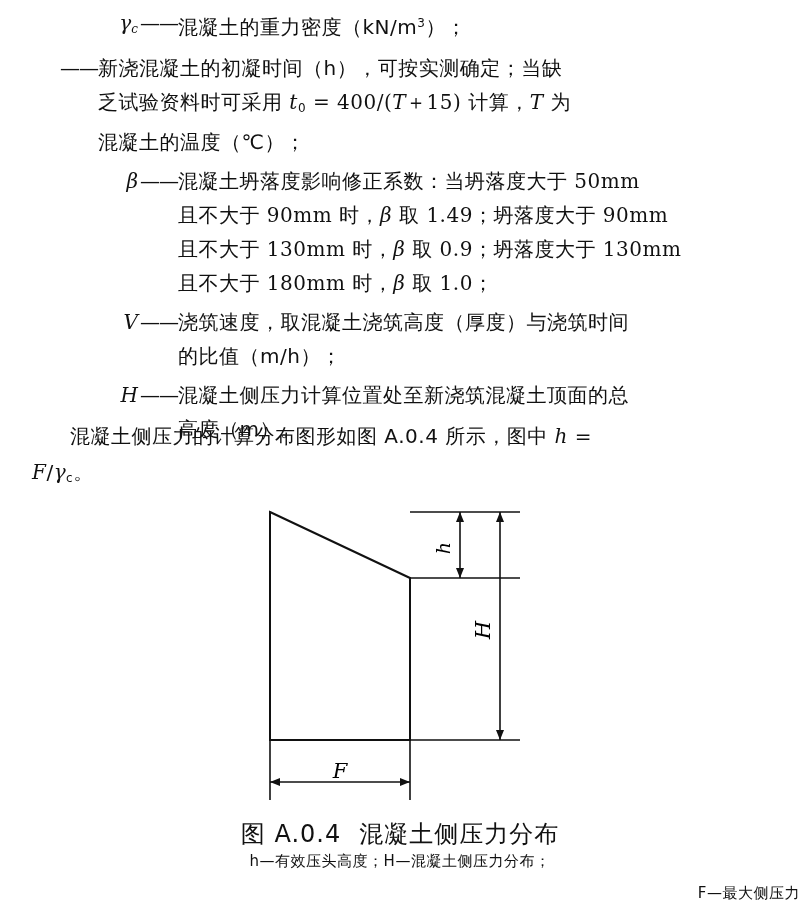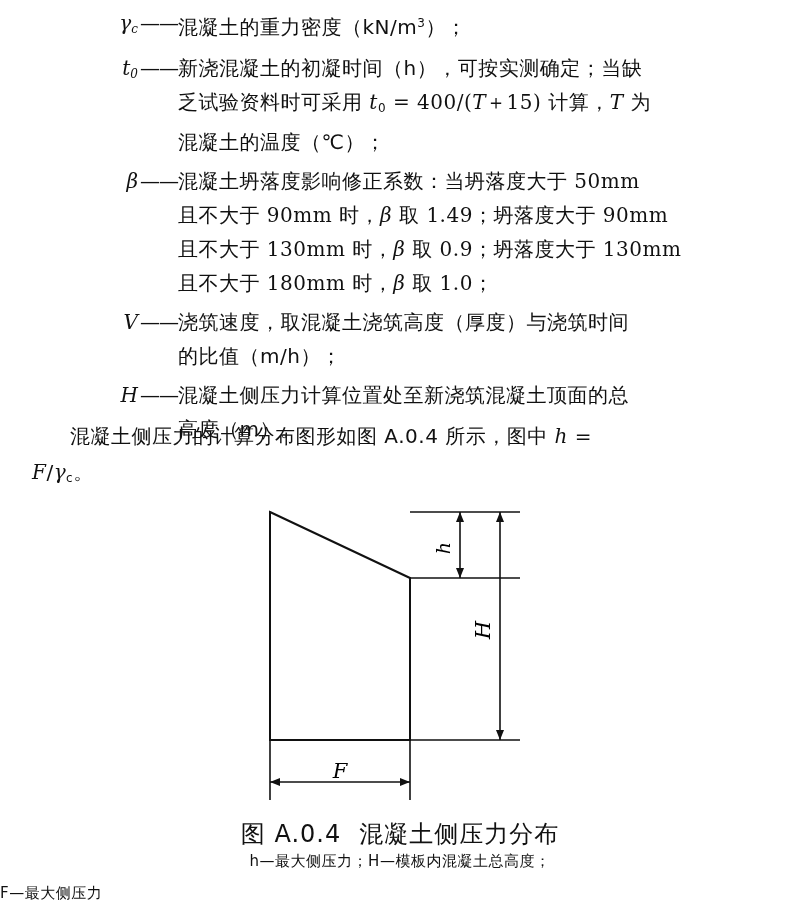--- a/index.html
+++ b/index.html
@@ -131,21 +131,21 @@
     text-align: center;
     font-family: "DejaVu Sans", "Liberation Sans", sans-serif;
     font-size: 15px;
     letter-spacing: 0.5px;
   }
   .legend2 {
     position: absolute;
     left: 0;
     top: 884px;
     width: 800px;
-    text-align: left;
+    text-align: right;
     font-family: "DejaVu Sans", "Liberation Sans", sans-serif;
     font-size: 15px;
     letter-spacing: 0.5px;
   }
 </style>
 </head>
 <body>
 
 <div class="page">
 
@@ -153,21 +153,20 @@
 
     <div class="def-row">
       <div class="sym"><i>γ</i><sub>c</sub></div>
       <div class="dash">——</div>
       <div class="txt">
         混凝土的重力密度（kN/m<sup>3</sup>）；
       </div>
     </div>
 
     <div class="def-row">
-      <div class="sym"><i>t</i><sub>0</sub></div>
       <div class="dash">——</div>
       <div class="txt">
         新浇混凝土的初凝时间（h），可按实测确定；当缺<br>
         乏试验资料时可采用 <span class="it">t</span><sub>0</sub> <span class="num">= 400/(</span><span class="it">T</span><span class="num">＋15)</span> 计算，<span class="it">T</span> 为<br>
         混凝土的温度（℃）；
       </div>
     </div>
 
     <div class="def-row">
       <div class="sym"><i>β</i></div>
@@ -236,19 +235,19 @@
 
       <text x="220" y="278" font-family="DejaVu Serif, Liberation Serif, serif" font-style="italic" font-size="21" text-anchor="middle">F</text>
     </svg>
   </div>
 
   <div class="caption">
     <span>图 A.0.4</span><span class="gap"></span><span>混凝土侧压力分布</span>
   </div>
 
   <div class="legend1">
-    <span>h—最大侧压力；H—模板内混凝土总高度；</span>
+    <span>h—有效压头高度；H—混凝土侧压力分布；</span>
   </div>
   <div class="legend2">
     <span>F—最大侧压力</span>
   </div>
 
 </div>
 
 </body></html>

